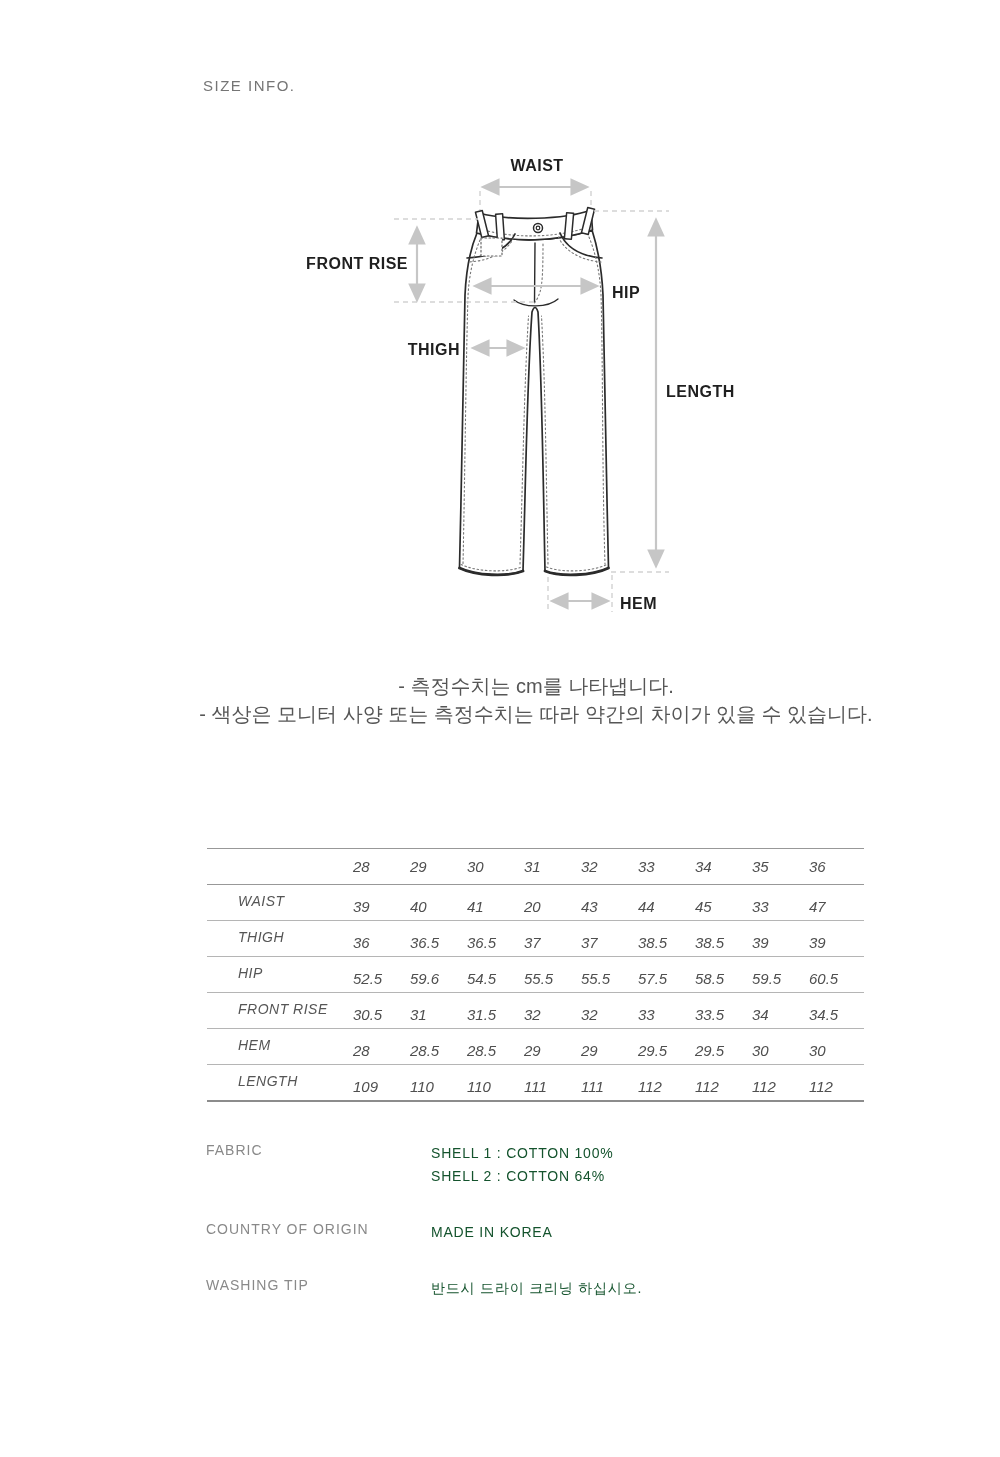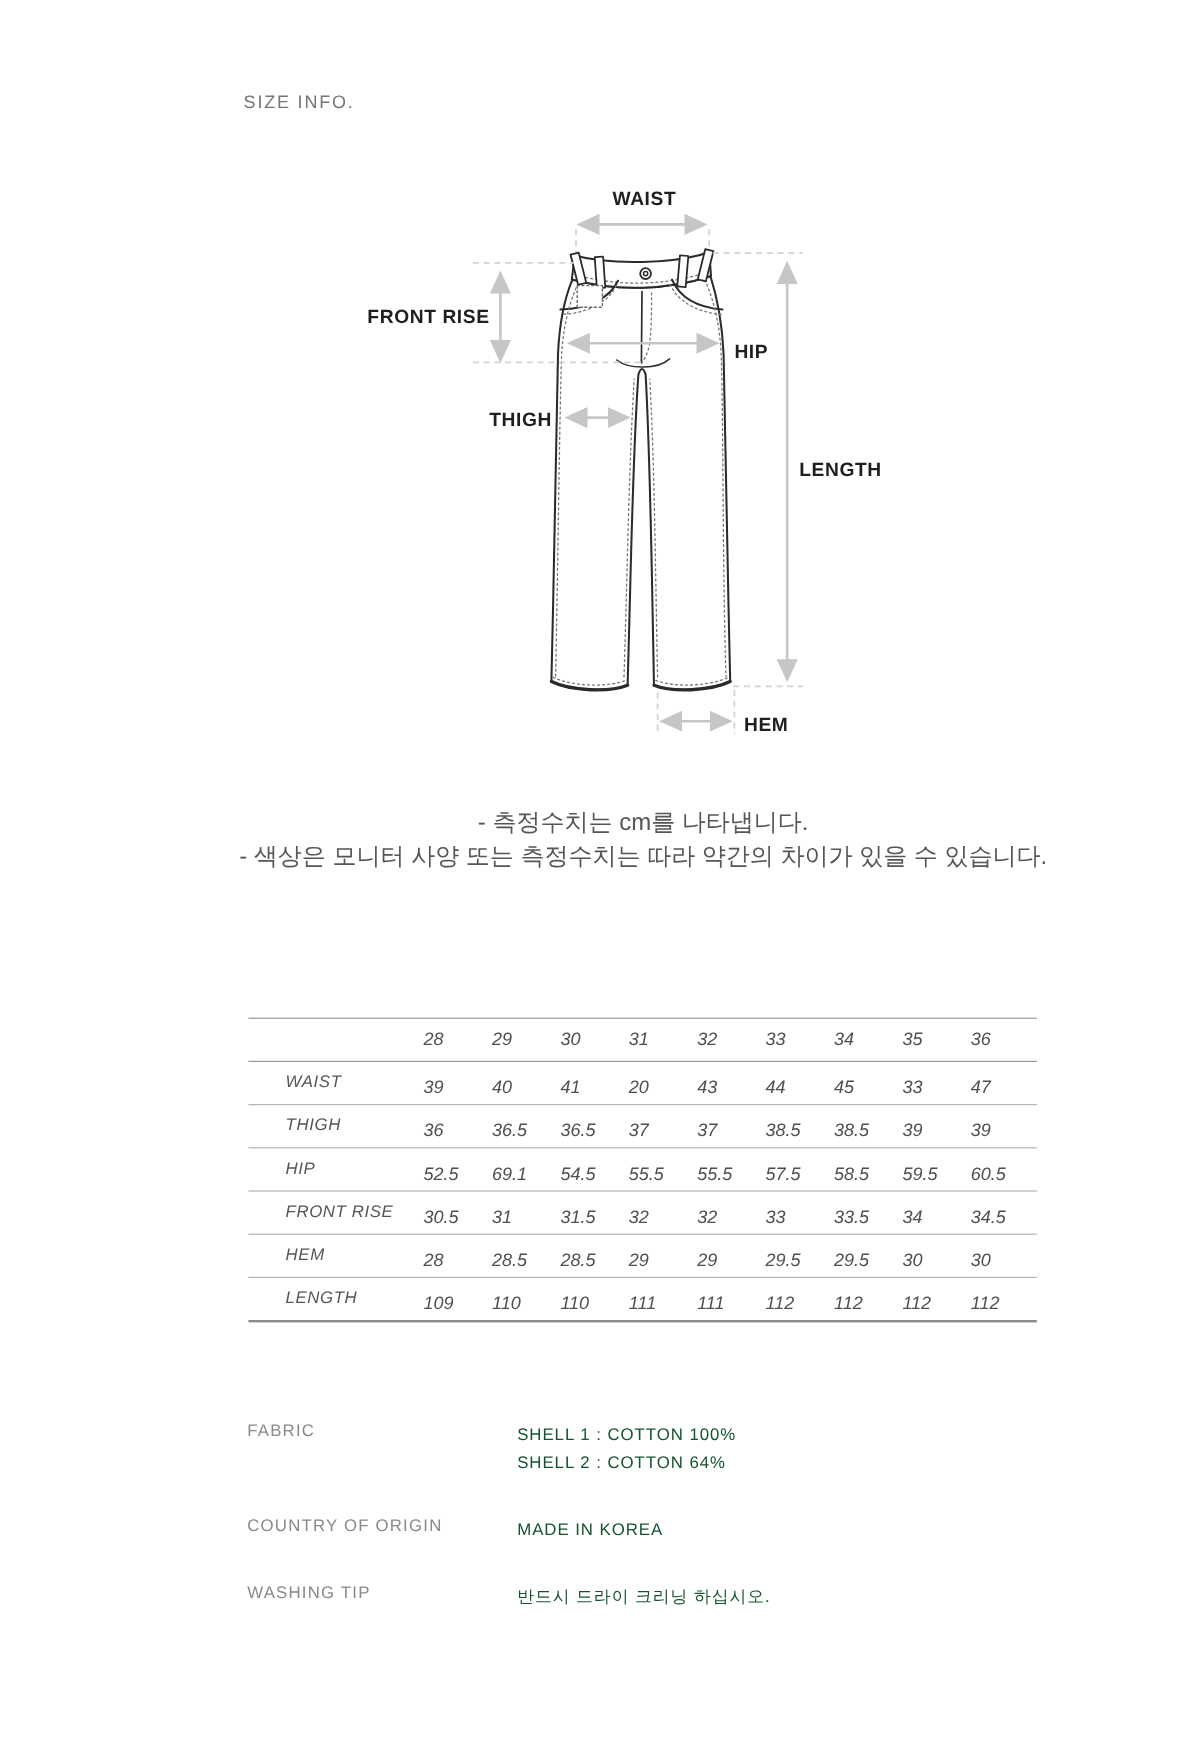--- a/index.html
+++ b/index.html
@@ -72,21 +72,21 @@
     box-sizing:border-box;
     padding-left:2px;
     font-size:15px;
     color:#4f4f4f;
     transform:translateY(4px);
   }
   .thead .tcell{ transform:translateY(0); }
   
   .details{
     position:absolute;
-    left:170px; top:1184px;
+    left:170px; top:1142px;
     width:680px;
   }
   .drow{ display:flex; align-items:flex-start; }
   .drow + .drow{ margin-top:33px; }
   .dlabel{
     width:225px;
     font-size:14px;
     color:#898989;
     letter-spacing:1px;
   }
@@ -232,21 +232,21 @@
         <span class="tcell">37</span>
         <span class="tcell">37</span>
         <span class="tcell">38.5</span>
         <span class="tcell">38.5</span>
         <span class="tcell">39</span>
         <span class="tcell">39</span>
       </div>
       <div class="trow">
         <span class="tlabel">HIP</span>
         <span class="tcell">52.5</span>
-        <span class="tcell">69.1</span>
+        <span class="tcell">59.6</span>
         <span class="tcell">54.5</span>
         <span class="tcell">55.5</span>
         <span class="tcell">55.5</span>
         <span class="tcell">57.5</span>
         <span class="tcell">58.5</span>
         <span class="tcell">59.5</span>
         <span class="tcell">60.5</span>
       </div>
       <div class="trow">
         <span class="tlabel">FRONT RISE</span>

